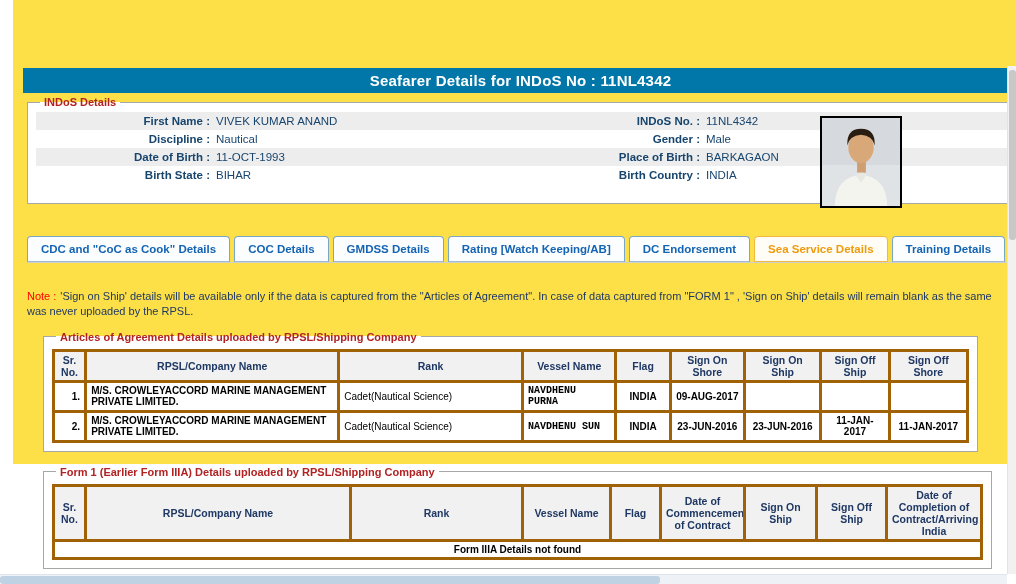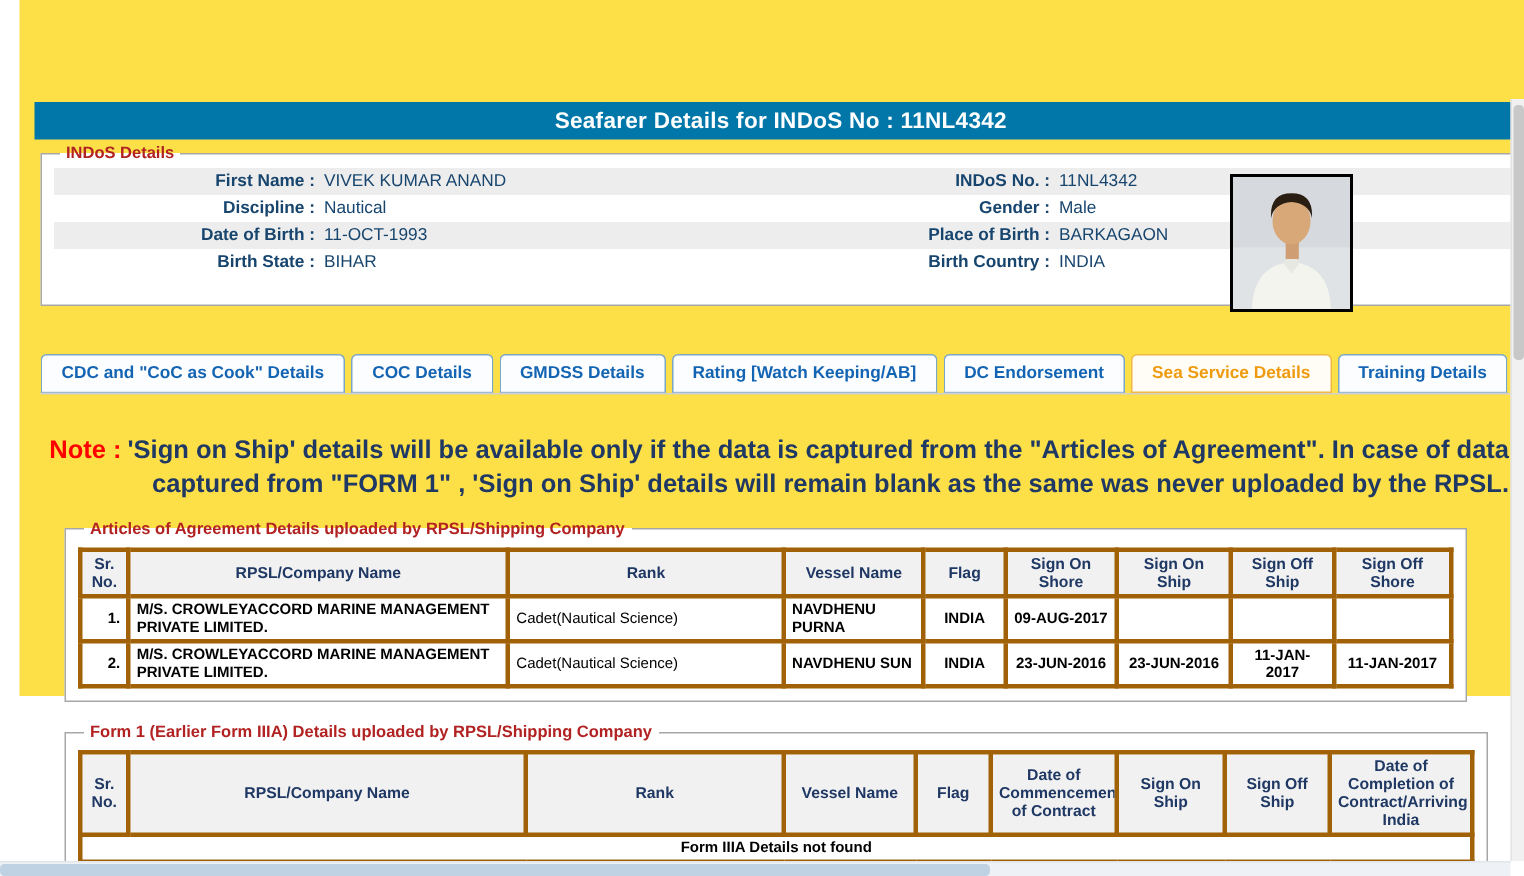--- a/index.html
+++ b/index.html
@@ -23,34 +23,34 @@
   .photo svg { display:block; width:100%; height:100%; }
 
   
   .tabs { display:flex; gap:4px; margin:32px 2px 0 14px; align-items:flex-end; border-bottom:1px solid #d0d0d0; padding-bottom:0; }
   .tab { border:1px solid #7ba7c7; border-bottom:1px solid #9dbbd4; border-radius:4px 4px 0 0;
          padding:6px 13px; font-size:11.5px; font-weight:bold; color:#1464b4;
          background:#fcfdfe; white-space:nowrap; cursor:pointer; }
   .tab.active { color:#ef9b0f; border-color:#f0b840; background:#fffdf6; }
 
   
-  .note { margin:26px 14px 0 14px; font-size:17px; font-weight:bold; color:#1f3864; line-height:1.35;text-align:right; }
+  .note { margin:26px 14px 0 14px; font-size:11px; font-weight:normal; color:#1f3864; line-height:1.35; }
   .note-prefix { color:#ff0000; margin-right:4px; }
 
   
   .table-fs { margin:12px 42px 0 30px; padding:6px 8px 8px 8px; }
   .form1-fs { margin-top:14px; }
   table.grid { width:100%; border-collapse:collapse; table-layout:fixed; }
   .grid th, .grid td { border:3px solid #a16207; padding:2px 4px; overflow:hidden; }
   .grid th { background:#f1f1f1; color:#1f3864; font-size:10.5px; font-weight:bold; text-align:center; line-height:1.15; }
   .grid td { font-size:10px; color:#000; height:27px; vertical-align:middle; }
   .cell-sr { text-align:right; font-weight:bold; padding-right:5px; }
   .cell-company { font-weight:bold; font-size:9.5px; line-height:1.15; }
   .cell-rank { font-size:10px; }
-  .cell-vessel { font-weight:bold; line-height:1.15; }
+  .cell-vessel { font-weight:bold; line-height:1.15;font-family:Liberation Mono, monospace; }
   .cell-flag, .cell-date { text-align:center; font-weight:bold; }
   .empty-msg { color:#cc0000; font-weight:bold; text-align:center; font-size:11.5px; height:18px !important; }
 
   
   .vscrollbar { position:absolute; right:0; top:66px; width:9px; height:508px; background:#f1f1f1; border-left:1px solid #e3e3e3; }
   .vthumb { position:absolute; left:1px; top:4px; width:7px; height:170px; background:#c8c8c8; border-radius:3px; }
   .hscrollbar { position:absolute; left:0; bottom:0; width:1007px; height:10px; background:#eef2f6; border-top:1px solid #dfe5ea; }
   .hthumb { position:absolute; left:0; top:1px; height:8px; width:660px; background:#bfd2e4; border-radius:3px; }
 </style>
 </head>

